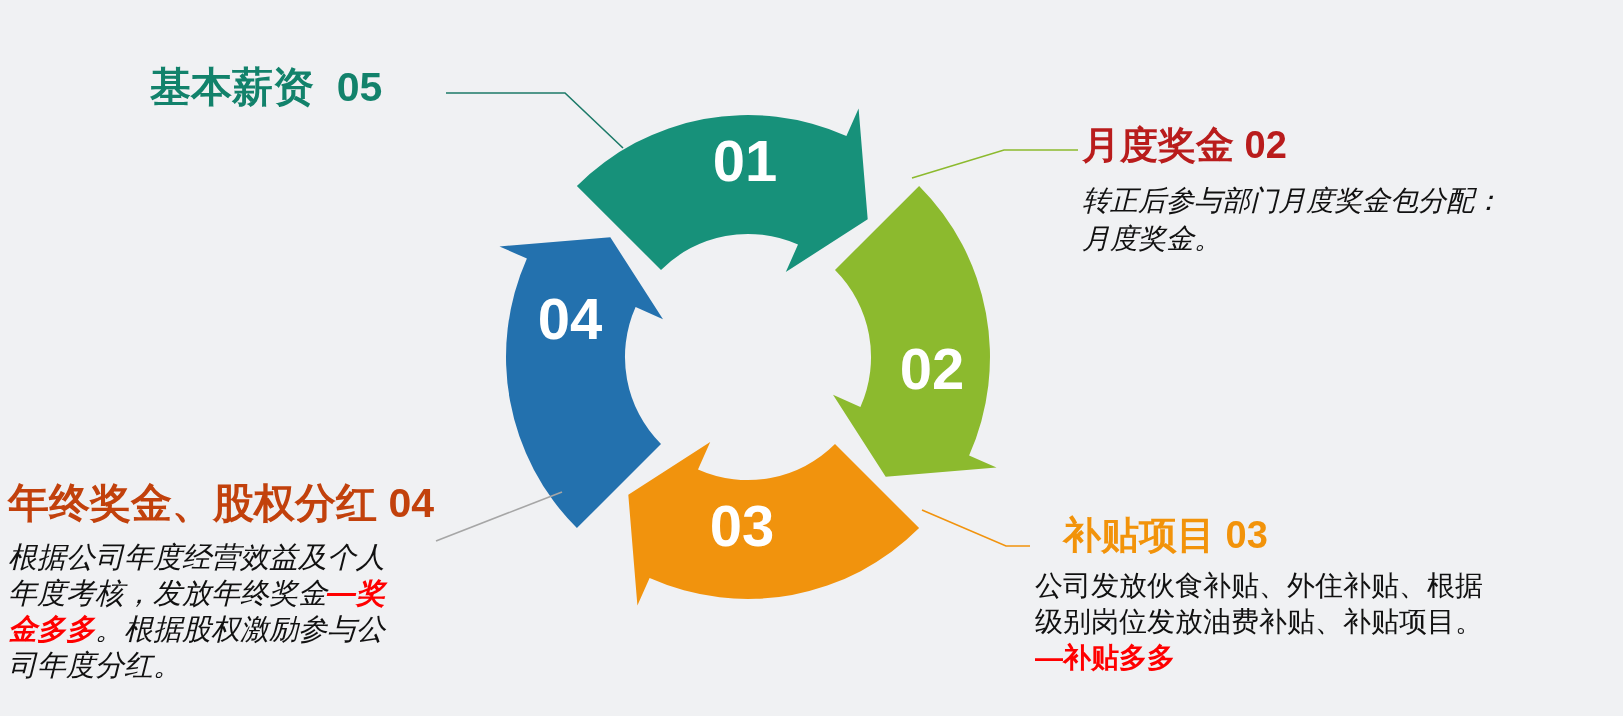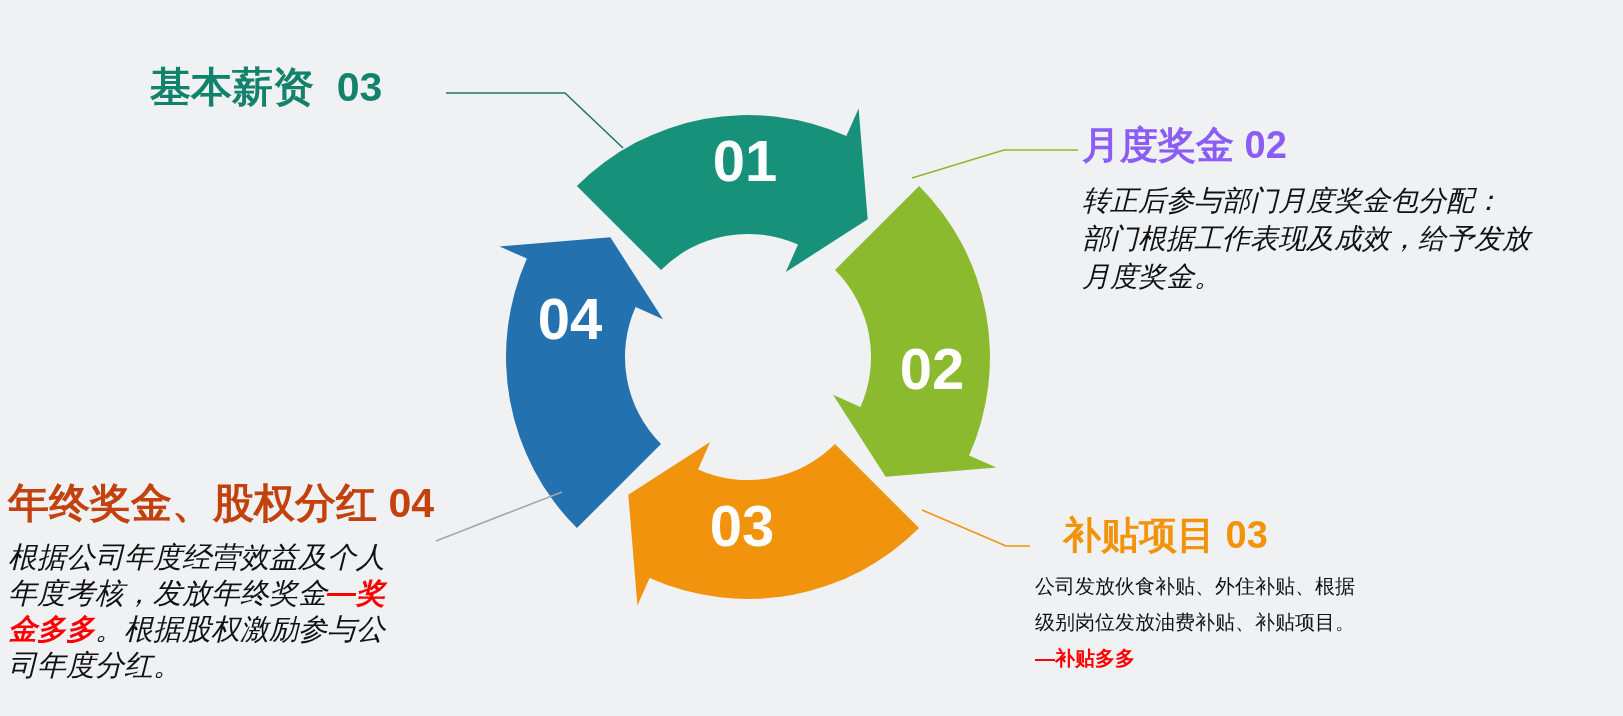--- a/index.html
+++ b/index.html
@@ -17,21 +17,21 @@
   .c01{left:112px;top:64px;width:380px;}
   .c01 .title{font-size:41px;margin-left:38px;}
   .c01 .body{font-size:29px;line-height:38px;margin-top:8px;}
 
   .c02{left:1082px;top:124px;width:540px;}
   .c02 .title{font-size:38px;}
   .c02 .body{font-size:28px;line-height:38px;margin-top:14px;font-style:italic;}
 
   .c03{left:1035px;top:514px;width:560px;}
   .c03 .title{font-size:38px;margin-left:28px;}
-  .c03 .body{font-size:20px;line-height:36px;margin-top:10px;}
+  .c03 .body{font-size:28px;line-height:36px;margin-top:10px;}
 
   .c04{left:8px;top:480px;width:500px;}
   .c04 .title{font-size:41px;}
   .c04 .body{font-size:29px;line-height:36px;margin-top:12px;font-style:italic;}
 </style>
 </head>
 <body>
 
 <div class="stage">
 
@@ -44,28 +44,27 @@
       <polyline points="1078,150 1004,150 912,178" fill="none" stroke="#8CBA2E" stroke-width="1.6"></polyline>
       <polyline points="1030,546 1006,546 922,510" fill="none" stroke="#F1930D" stroke-width="1.6"></polyline>
       <polyline points="436,541 562,492" fill="none" stroke="#A6A6A6" stroke-width="1.6"></polyline>
       <text x="745" y="160" class="ring-num">01</text>
       <text x="932" y="368" class="ring-num">02</text>
       <text x="742" y="525" class="ring-num">03</text>
       <text x="570" y="318" class="ring-num">04</text>
     </svg>
 
   <div class="callout c01">
-    <div class="title" style="color: rgb(18, 130, 107);">基本薪资  03</div>
+    <div class="title" style="color: rgb(18, 130, 107);">基本薪资  05</div>
   </div>
 
   <div class="callout c02">
-    <div class="title" style="color: #8b5cf6;">月度奖金 02</div>
+    <div class="title" style="color: #b91c1c;">月度奖金 02</div>
     <div class="body">
         <div class="body-line"><span>转正后参与部门月度奖金包分配：</span></div>
-        <div class="body-line"><span>部门根据工作表现及成效，给予发放</span></div>
         <div class="body-line"><span>月度奖金。</span></div>
       </div>
   </div>
 
   <div class="callout c03">
     <div class="title" style="color: rgb(242, 147, 10);">补贴项目 03</div>
     <div class="body">
         <div class="body-line"><span>公司发放伙食补贴、外住补贴、根据</span></div>
         <div class="body-line"><span>级别岗位发放油费补贴、补贴项目。</span></div>
         <div class="body-line"><span class="red">—补贴多多</span></div>

